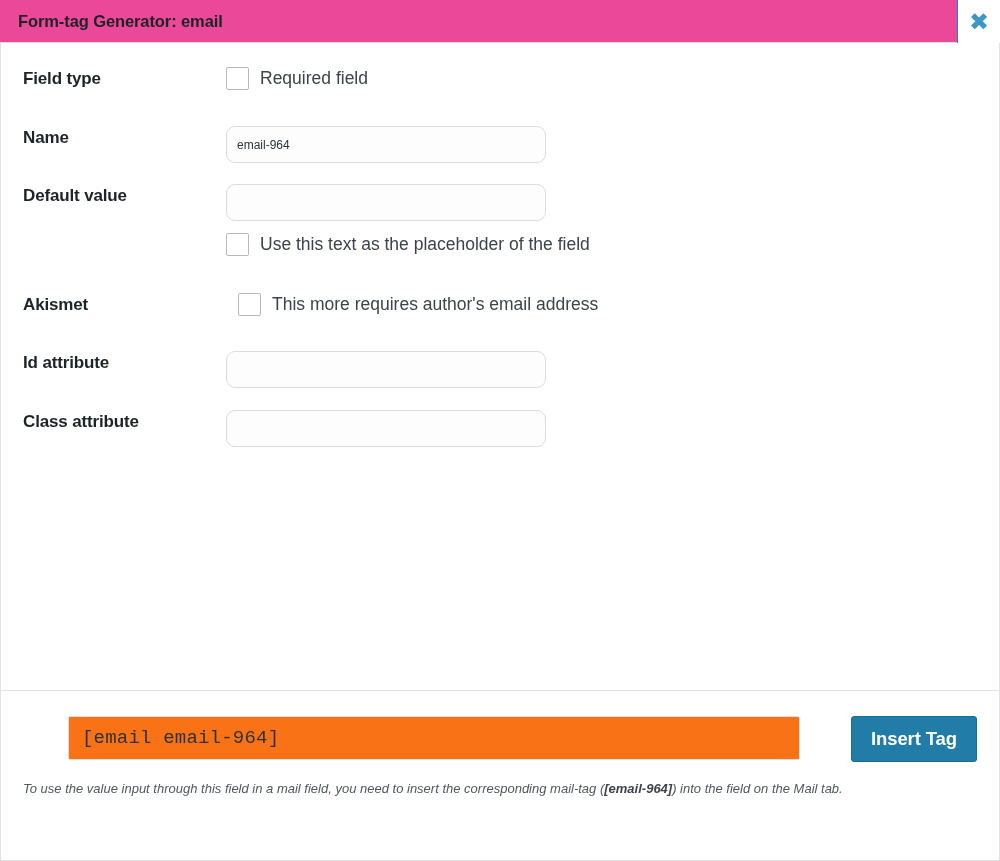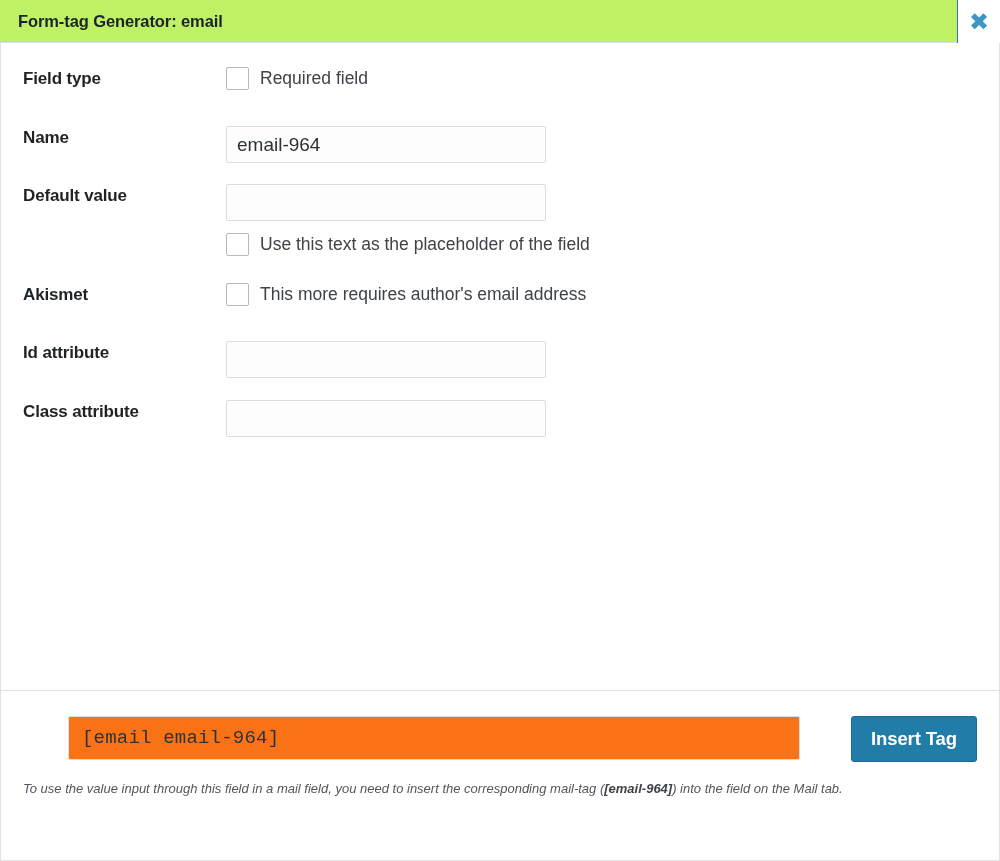--- a/index.html
+++ b/index.html
@@ -24,21 +24,21 @@
     display: flex;
     flex-direction: column;
   }
 
   
   .dialog-header {
     position: relative;
     height: 43px;
     box-sizing: border-box;
     border-bottom: 1px solid #dcdcde;
-    background: #bef264;
+    background: #ec4899;
     display: flex;
     align-items: center;
     flex: 0 0 auto;
   }
   .dialog-title {
     font-size: 16.5px;
     font-weight: bold;
     color: #1d2327;
     padding-left: 18px;
     letter-spacing: -0.1px;
@@ -144,35 +144,35 @@
     font-size: 17.5px;
     color: #3c434a;
     cursor: pointer;
   }
 
   .text-input {
     width: 320px;
     height: 37px;
     box-sizing: border-box;
     border: 1px solid #dcdcde;
-    border-radius: 2px;
+    border-radius: 9px;
     background: #fdfdfd;
     font-family: "Liberation Sans", sans-serif;
-    font-size: 19px;
+    font-size: 12px;
     color: #2c3338;
     padding: 0 10px;
     outline: none;
   }
 
   
   .r-fieldtype { margin-top: 0px; justify-content: flex-end; }
   .r-name      { margin-top: 19px; }
   .r-default   { margin-top: 18px; }
   .r-placeholder { margin-top: 9px; }
-  .r-akismet   { margin-top: 10px; }
+  .r-akismet   { margin-top: 20px; gap: 12px; }
   .r-id        { margin-top: 18px; }
   .r-class     { margin-top: 19px; }
 
   .row-label-top { padding-top: 2px; }
 
   
   .dialog-footer {
     flex: 0 0 auto;
     box-sizing: border-box;
     border-top: 1px solid #e2e2e2;

